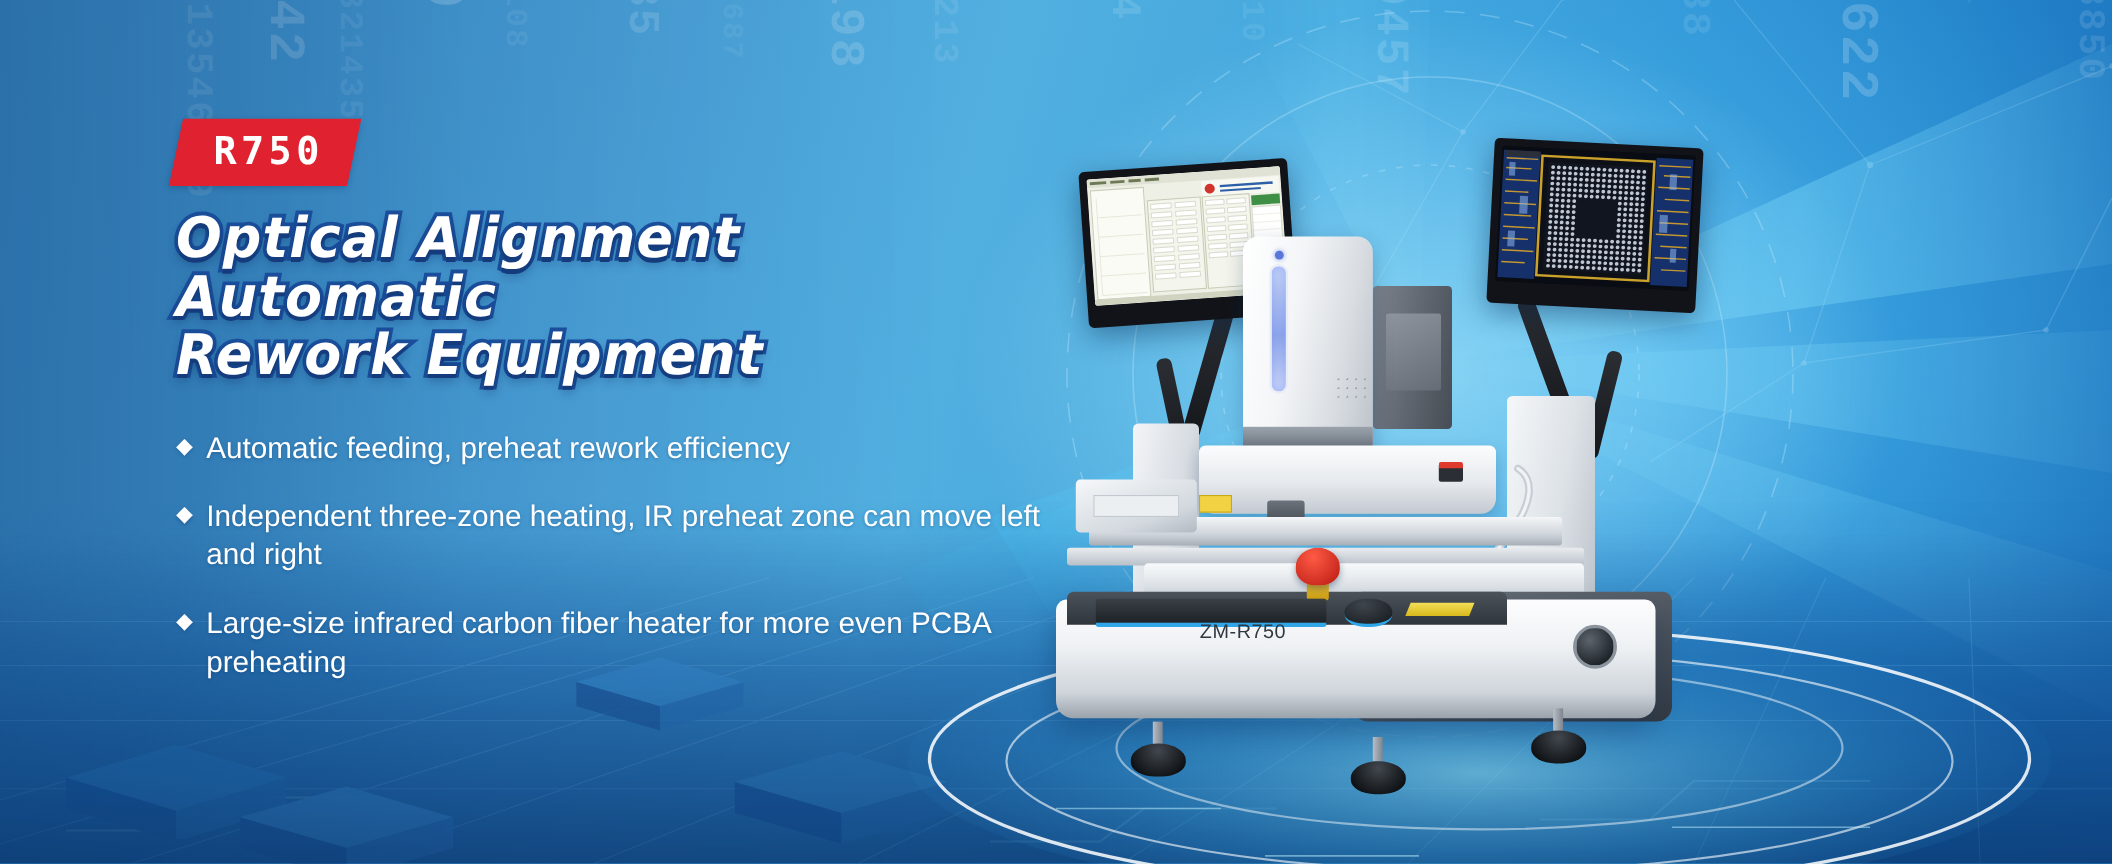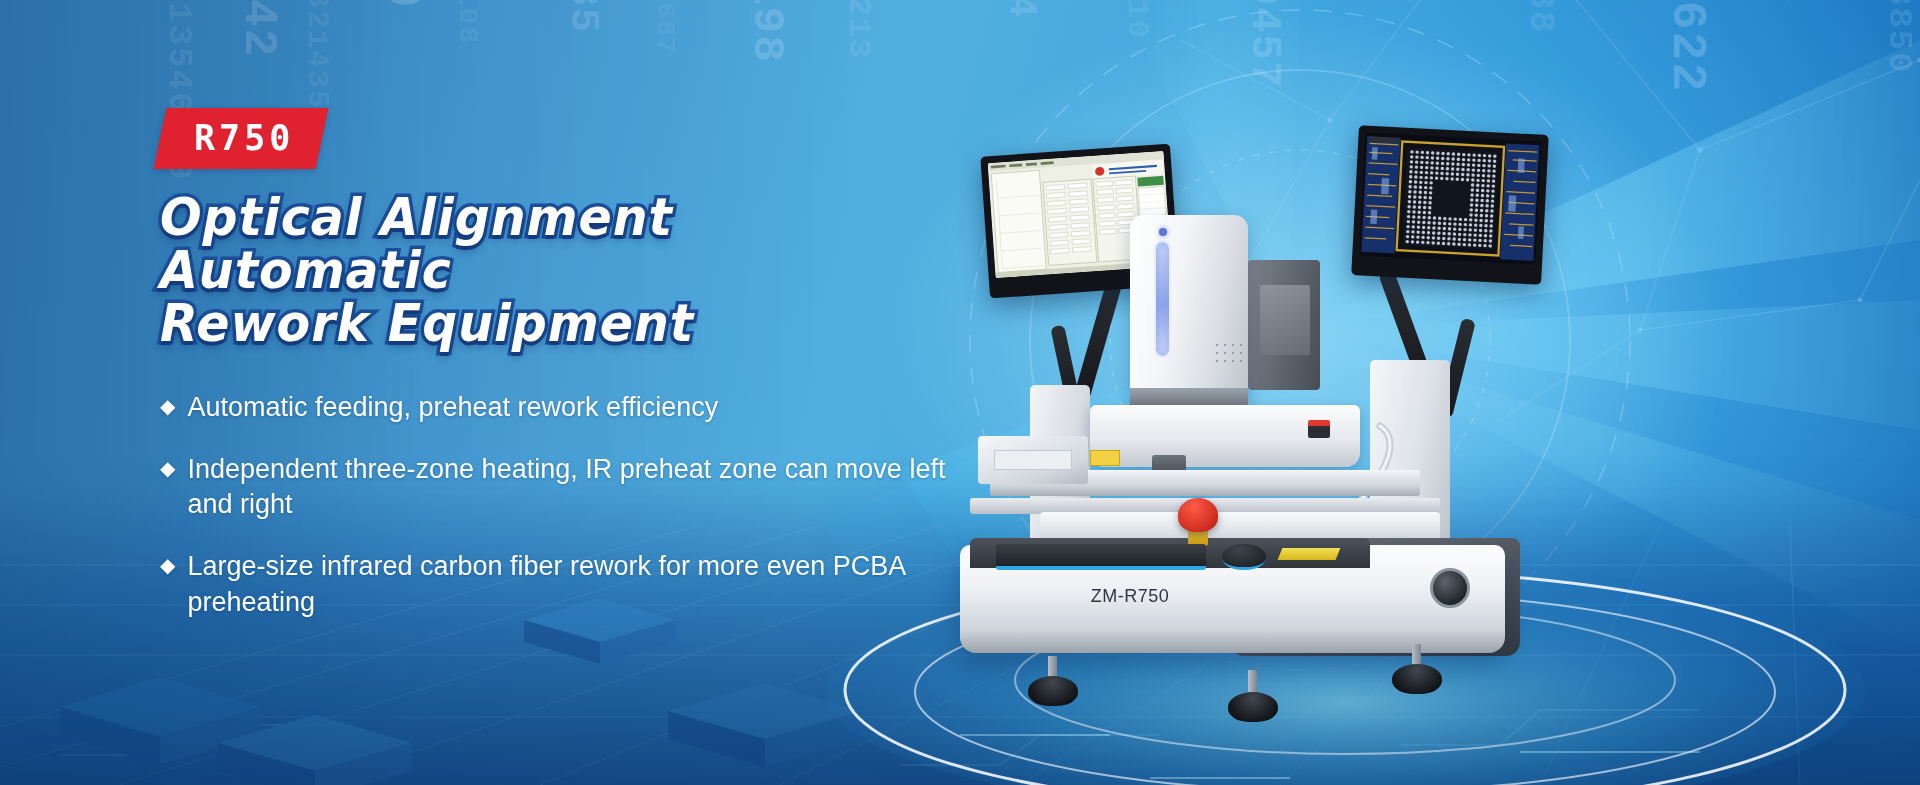--- a/index.html
+++ b/index.html
@@ -347,21 +347,21 @@
     z-index:15;
     box-shadow:0 3px 7px rgba(10,40,80,.4);
   }
   .estop-stem {
     left:258px; top:404px; width:20px; height:22px;
     background:linear-gradient(180deg,#f5c93c,#c79a12);
     border-radius:3px; z-index:14;
   }
 
   .model-plate {
-    left:110px; top:466px; width:180px;
+    left:110px; top:444px; width:180px;
     color:#2f3740;
     font-size:18px;
     letter-spacing:.5px;
     font-weight:500;
     z-index:16;
     text-align:center;
   }
 
   
   .foot {
@@ -521,21 +521,21 @@
       <li class="bullet">
         <span class="dia">◆</span>
         <span class="txt">Automatic feeding, preheat rework efficiency</span>
       </li>
       <li class="bullet">
         <span class="dia">◆</span>
         <span class="txt">Independent three-zone heating, IR preheat zone can move left and right</span>
       </li>
       <li class="bullet">
         <span class="dia">◆</span>
-        <span class="txt">Large-size infrared carbon fiber rework for more even PCBA preheating</span>
+        <span class="txt">Large-size infrared carbon fiber heater for more even PCBA preheating</span>
       </li>
     </ul>
   </div>
 
   <div class="product">
 
     <svg class="base-rings" viewBox="0 0 1050 300" preserveAspectRatio="none">
       <defs>
         <radialGradient id="discGlow" cx="50%" cy="55%" r="55%">
           <stop offset="0%" stop-color="#9bf0ff" stop-opacity=".55"></stop>

